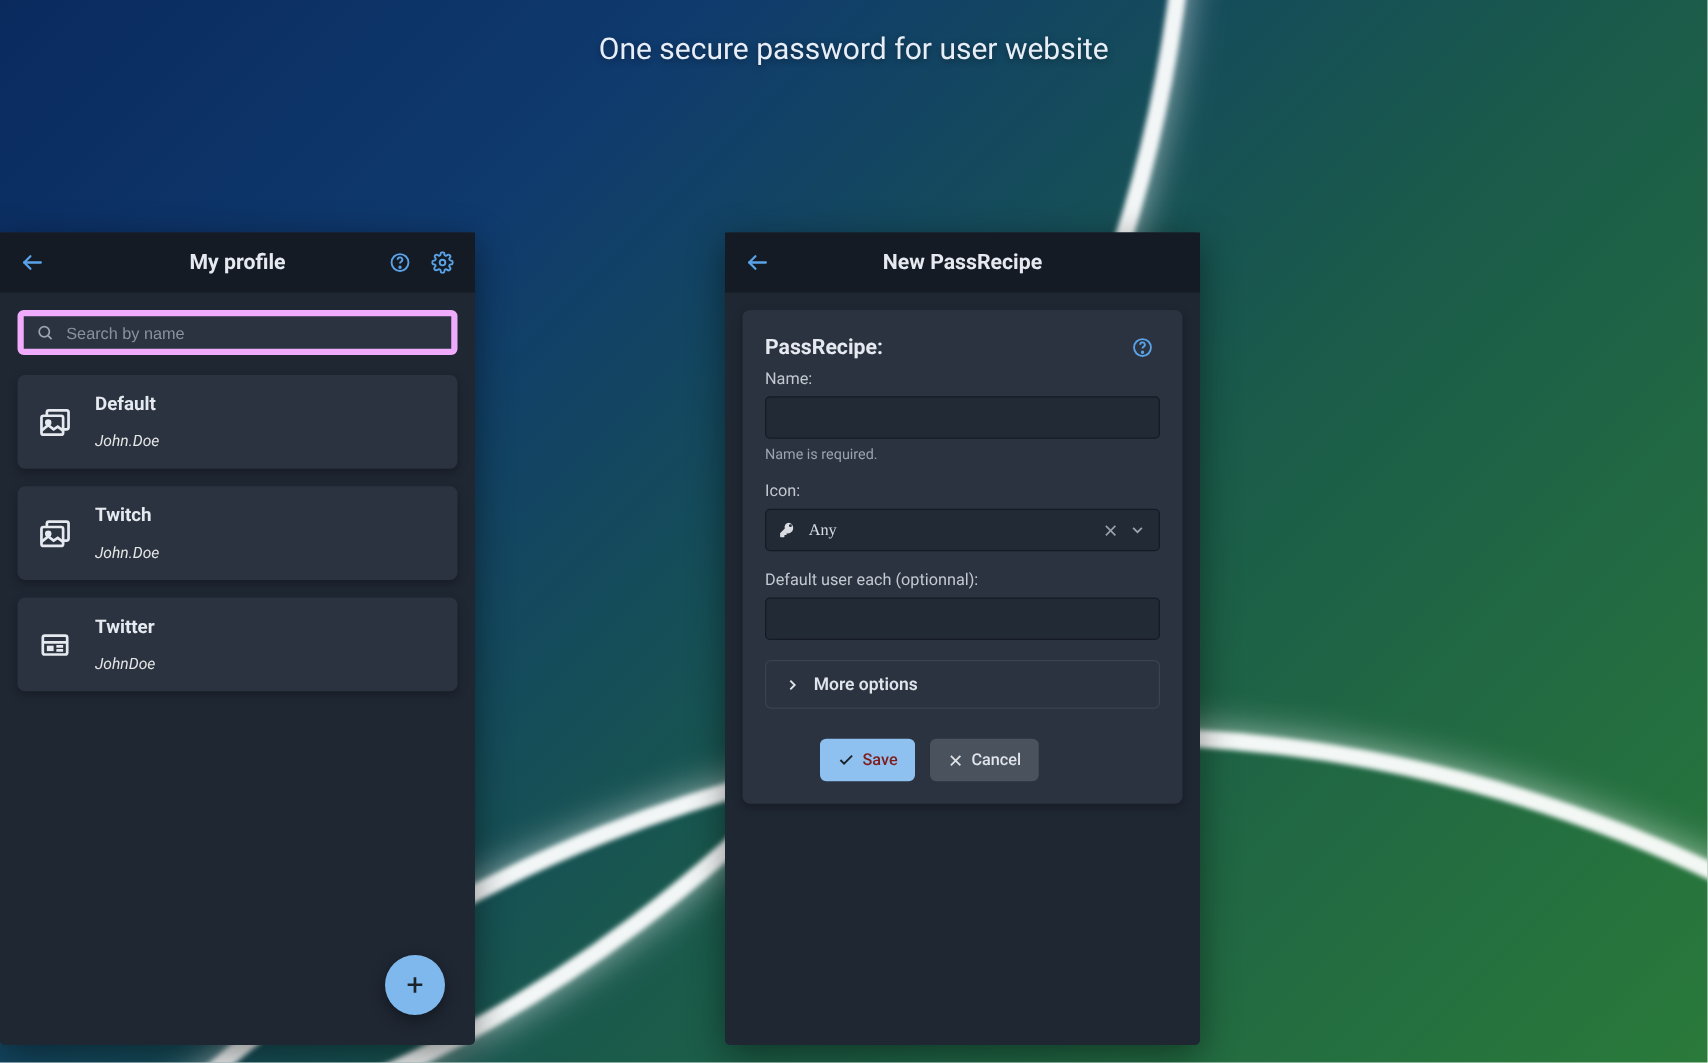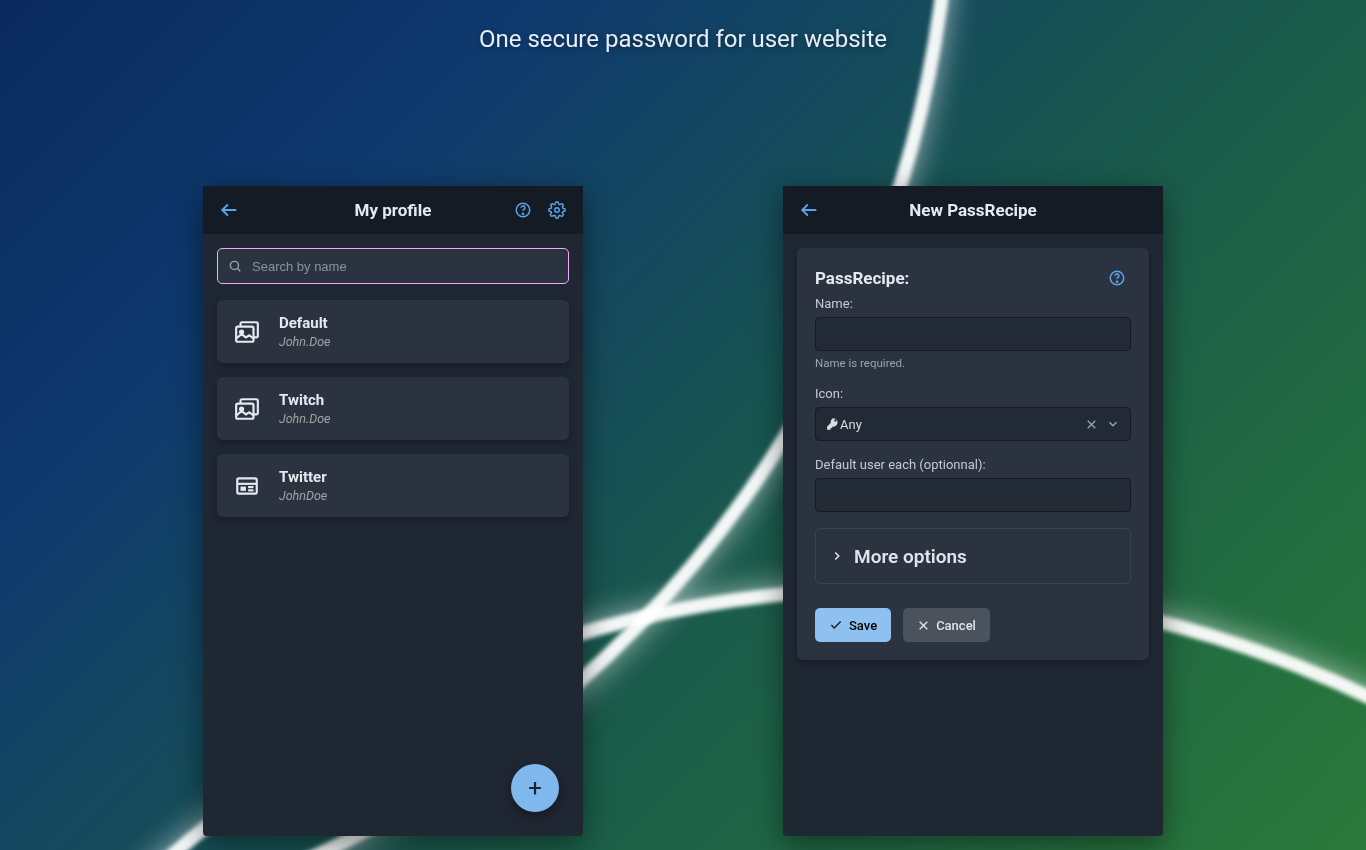--- a/index.html
+++ b/index.html
@@ -53,21 +53,21 @@
   text-shadow: 0 2px 6px rgba(0,0,0,0.4);
 }
 .caption-left { width: 44%; text-align: center; line-height: 1.6; }
 .caption-right { width: 44%; text-align: center; padding-top: 10px; }
 .phones {
   position: absolute;
   top: 186px;
   left: 0;
   right: 0;
   display: flex;
-  justify-content: center;
+  justify-content: flex-start;
   gap: 200px;
 }
 .phone {
   width: 380px;
   height: 650px;
   background: #1f2733;
   border-radius: 4px;
   box-shadow: 0 8px 30px rgba(0,0,0,0.45);
   color: #d9dde3;
   display: flex;
@@ -96,21 +96,21 @@
   display: flex;
   align-items: center;
   justify-content: center;
   color: #5aa3e8;
   cursor: pointer;
 }
 .topbar-right { margin-left: auto; display: flex; gap: 6px; }
 .searchbar {
   margin: 14px 14px 10px;
   background: #2a333f;
-  border: 1px solid #f0abfc;
+  border: 5px solid #f0abfc;
   border-radius: 5px;
   height: 36px;
   display: flex;
   align-items: center;
   padding: 0 10px;
   color: #9aa3af;
   font-size: 13px;
 }
 .searchbar .sicon { margin-right: 10px; display:flex; }
 .searchbar input {
@@ -127,21 +127,21 @@
   background: #2a333f;
   border-radius: 6px;
   padding: 14px 16px;
   display: flex;
   align-items: center;
   gap: 18px;
   box-shadow: 0 3px 7px rgba(0,0,0,0.25);
 }
 .card-icon { width: 28px; height: 28px; display:flex; align-items:center; justify-content:center; color:#e6eaf0; }
 .card-text .name { font-weight: 700; font-size: 15px; color: #e6eaf0; }
-.card-text .user { font-style: italic; font-size: 12.5px; color: #a3a3a3; margin-top: 2px; }
+.card-text .user { font-style: italic; font-size: 12.5px; color: #e5e5e5; margin-top: 14px; }
 .fab {
   position: absolute;
   bottom: 24px;
   right: 24px;
   width: 48px;
   height: 48px;
   border-radius: 50%;
   background: #7fb8ec;
   color: #1a222c;
   display: flex;
@@ -177,48 +177,48 @@
   border-radius: 4px;
   color: #d9dde3;
   font-size: 13px;
   padding: 0 10px;
   display: flex;
   align-items: center;
 }
 .helptext { font-size: 11.5px; color: #9aa3af; margin-top: 5px; }
 .field { margin-bottom: 16px; }
 .select { justify-content: space-between; }
-.select-left { display:flex; align-items:center; gap:0; }
+.select-left { display:flex; align-items:center; gap:10px;font-family:Liberation Serif, serif; }
 .select-right { display:flex; align-items:center; gap:8px; color:#9aa3af; }
 .more-options {
   border: 1px solid #3a434f;
   border-radius: 5px;
-  height: 56px;
+  height: 39px;
   display: flex;
   align-items: center;
   padding: 0 14px;
   gap: 10px;
   font-weight: 600;
-  font-size: 19px;
+  font-size: 14px;
   color: #e0e4ea;
   margin-top: 6px;
 }
 .btn-row { display: flex; gap: 12px; margin-top: 24px; }
 .btn {
   height: 34px;
   border-radius: 5px;
   display: flex;
   align-items: center;
   gap: 6px;
   padding: 0 14px;
   font-size: 13px;
   font-weight: 500;
   cursor: pointer;
 }
-.btn-primary { background: #8fc1f0; color: #000000; }
+.btn-primary { background: #8fc1f0; color: #7f1d1d; margin-left: 44px; }
 .btn-secondary { background: #4a525d; color: #e0e4ea; }
 svg { display: block; }
 </style>
 </head>
 <body>
 
 <div class="bg-swoosh"></div>
 
 <div class="captions">
   <div class="caption-left">One secure password for user website</div>

